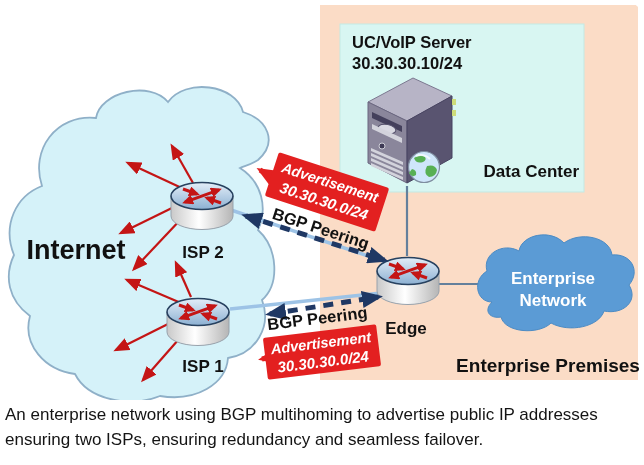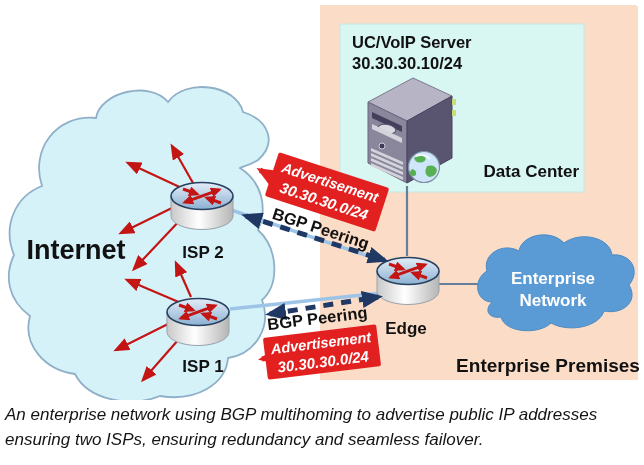--- a/index.html
+++ b/index.html
@@ -1,21 +1,21 @@
 <!DOCTYPE html>
 <html style="--premises-bg: #fbdcc6; --datacenter-bg: #d8f6f2; --internet-cloud: #d5f2f9; --cloud-border: #8fb0c8; --enterprise-cloud: #5b9bd5; --navy: #1f3864; --link-light: #9dc3e6; --banner-red: #e32020; --arrow-red: #c41515; --wire: #64809c;"><head>
 <meta charset="utf-8">
 <style>
   html,body{margin:0;padding:0;background:#ffffff;}
   body{font-family:"Liberation Sans", sans-serif;}
   .stage{position:relative;width:644px;height:465px;background:#ffffff;overflow:hidden;border-radius:22px;}
   .diagram{position:absolute;left:0;top:0;}
   .caption{
     position:absolute;left:5px;top:403px;width:636px;
-    font-style:italic;font-size:17px;line-height:1.45;color:#141414;
+    font-size:17px;line-height:1.45;color:#141414;
   }
   svg text{font-family:"Liberation Sans", sans-serif;}
   .b{font-weight:bold;}
 </style>
 </head>
 <body>
 
 <div class="stage">
 
 <svg class="diagram" width="644" height="400" viewBox="0 0 644 400" xmlns="http://www.w3.org/2000/svg">

